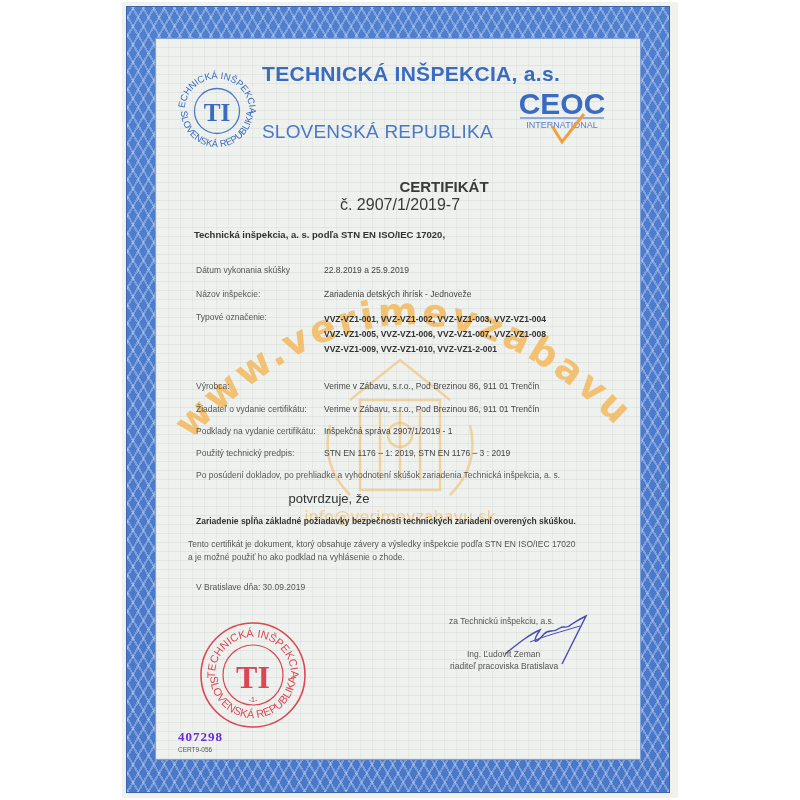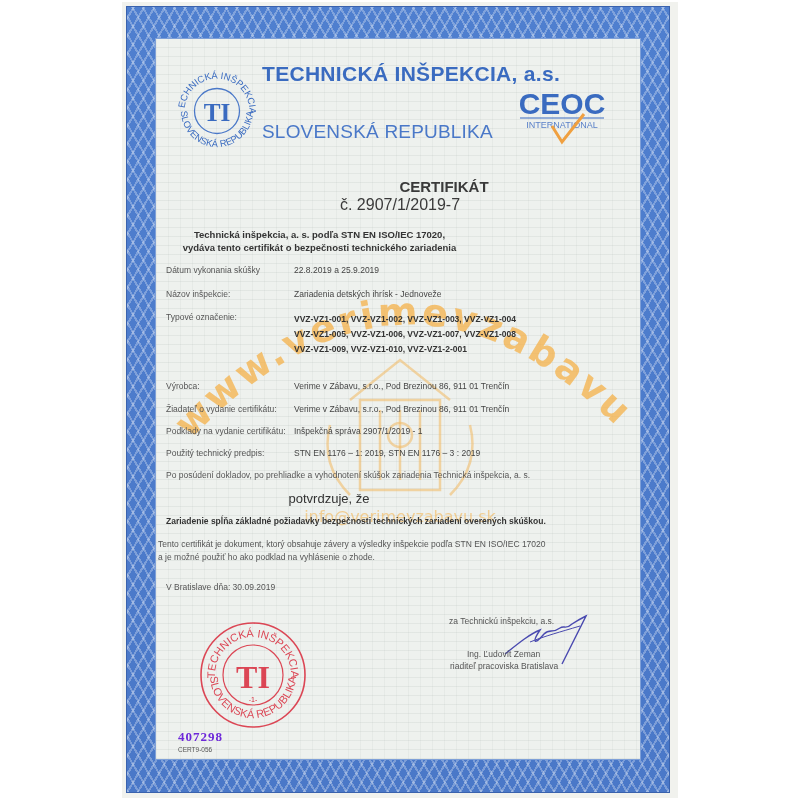--- a/index.html
+++ b/index.html
@@ -48,21 +48,21 @@
   .title {
     left:0; width:800px; top:178px; text-align:center; font-size:15px; font-weight:bold; color:#3a3a3a;margin-left:44px;
   }
   .number {
     left:0; width:800px; top:196px; text-align:center; font-size:16px; color:#3a3a3a;
   }
   .intro {
     left:0; width:639px; top:228px; text-align:center; font-size:9.5px; font-weight:bold; color:#333; line-height:13px;
   }
 
-  .row { position:absolute; left:158px; font-size:8.5px; color:#555; }
+  .row { position:absolute; left:188px; font-size:8.5px; color:#555; }
   .row .lbl { position:absolute; left:8px; white-space:nowrap; }
   .row .val { position:absolute; left:136px; white-space:nowrap; color:#444; }
   .val.bold { font-weight:bold; color:#333; line-height:15px; }
 
   .center-line { position:absolute; left:0; width:658px; text-align:center; }
 
   .stamp { left:198px; top:620px; width:110px; height:110px; }
   .sig { left:500px; top:612px; width:100px; height:55px; }
 
   .watermark { left:150px; top:230px; width:500px; height:320px; pointer-events:none; }
@@ -109,21 +109,20 @@
   <text x="50" y="28" text-anchor="middle" font-family="Liberation Sans, sans-serif" font-weight="bold" font-size="30" fill="#3a6bc0">CEOC</text>
   <line x1="8" y1="32" x2="92" y2="32" stroke="#3a6bc0" stroke-width="1"></line>
   <text x="50" y="42" text-anchor="middle" font-family="Liberation Sans, sans-serif" font-size="9" fill="#5a80c8">INTERNATIONAL</text>
   <path d="M40,40 L50,56 L72,28" fill="none" stroke="#f0a040" stroke-width="3"></path>
 </svg>
 
 <div class="abs title">CERTIFIKÁT</div>
 <div class="abs number">č. 2907/1/2019-7</div>
 <div class="abs intro">
   <div>Technická inšpekcia, a. s. podľa STN EN ISO/IEC 17020,</div>
-  <div>vydáva tento certifikát o bezpečnosti technického zariadenia</div>
 </div>
 
 <div class="row" style="top:265px;">
   <span class="lbl">Dátum vykonania skúšky</span>
   <span class="val">22.8.2019 a 25.9.2019</span>
 </div>
 <div class="row" style="top:289px;">
   <span class="lbl">Názov inšpekcie:</span>
   <span class="val">Zariadenia detských ihrísk - Jednoveže</span>
 </div>

